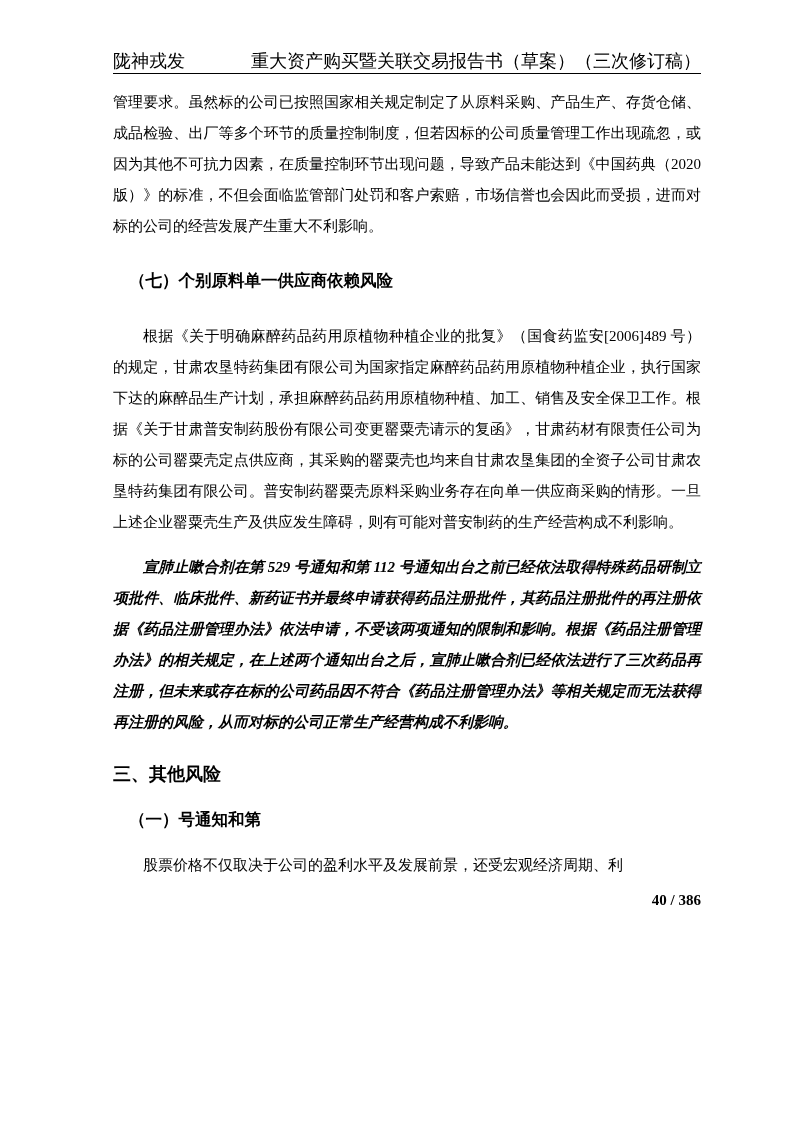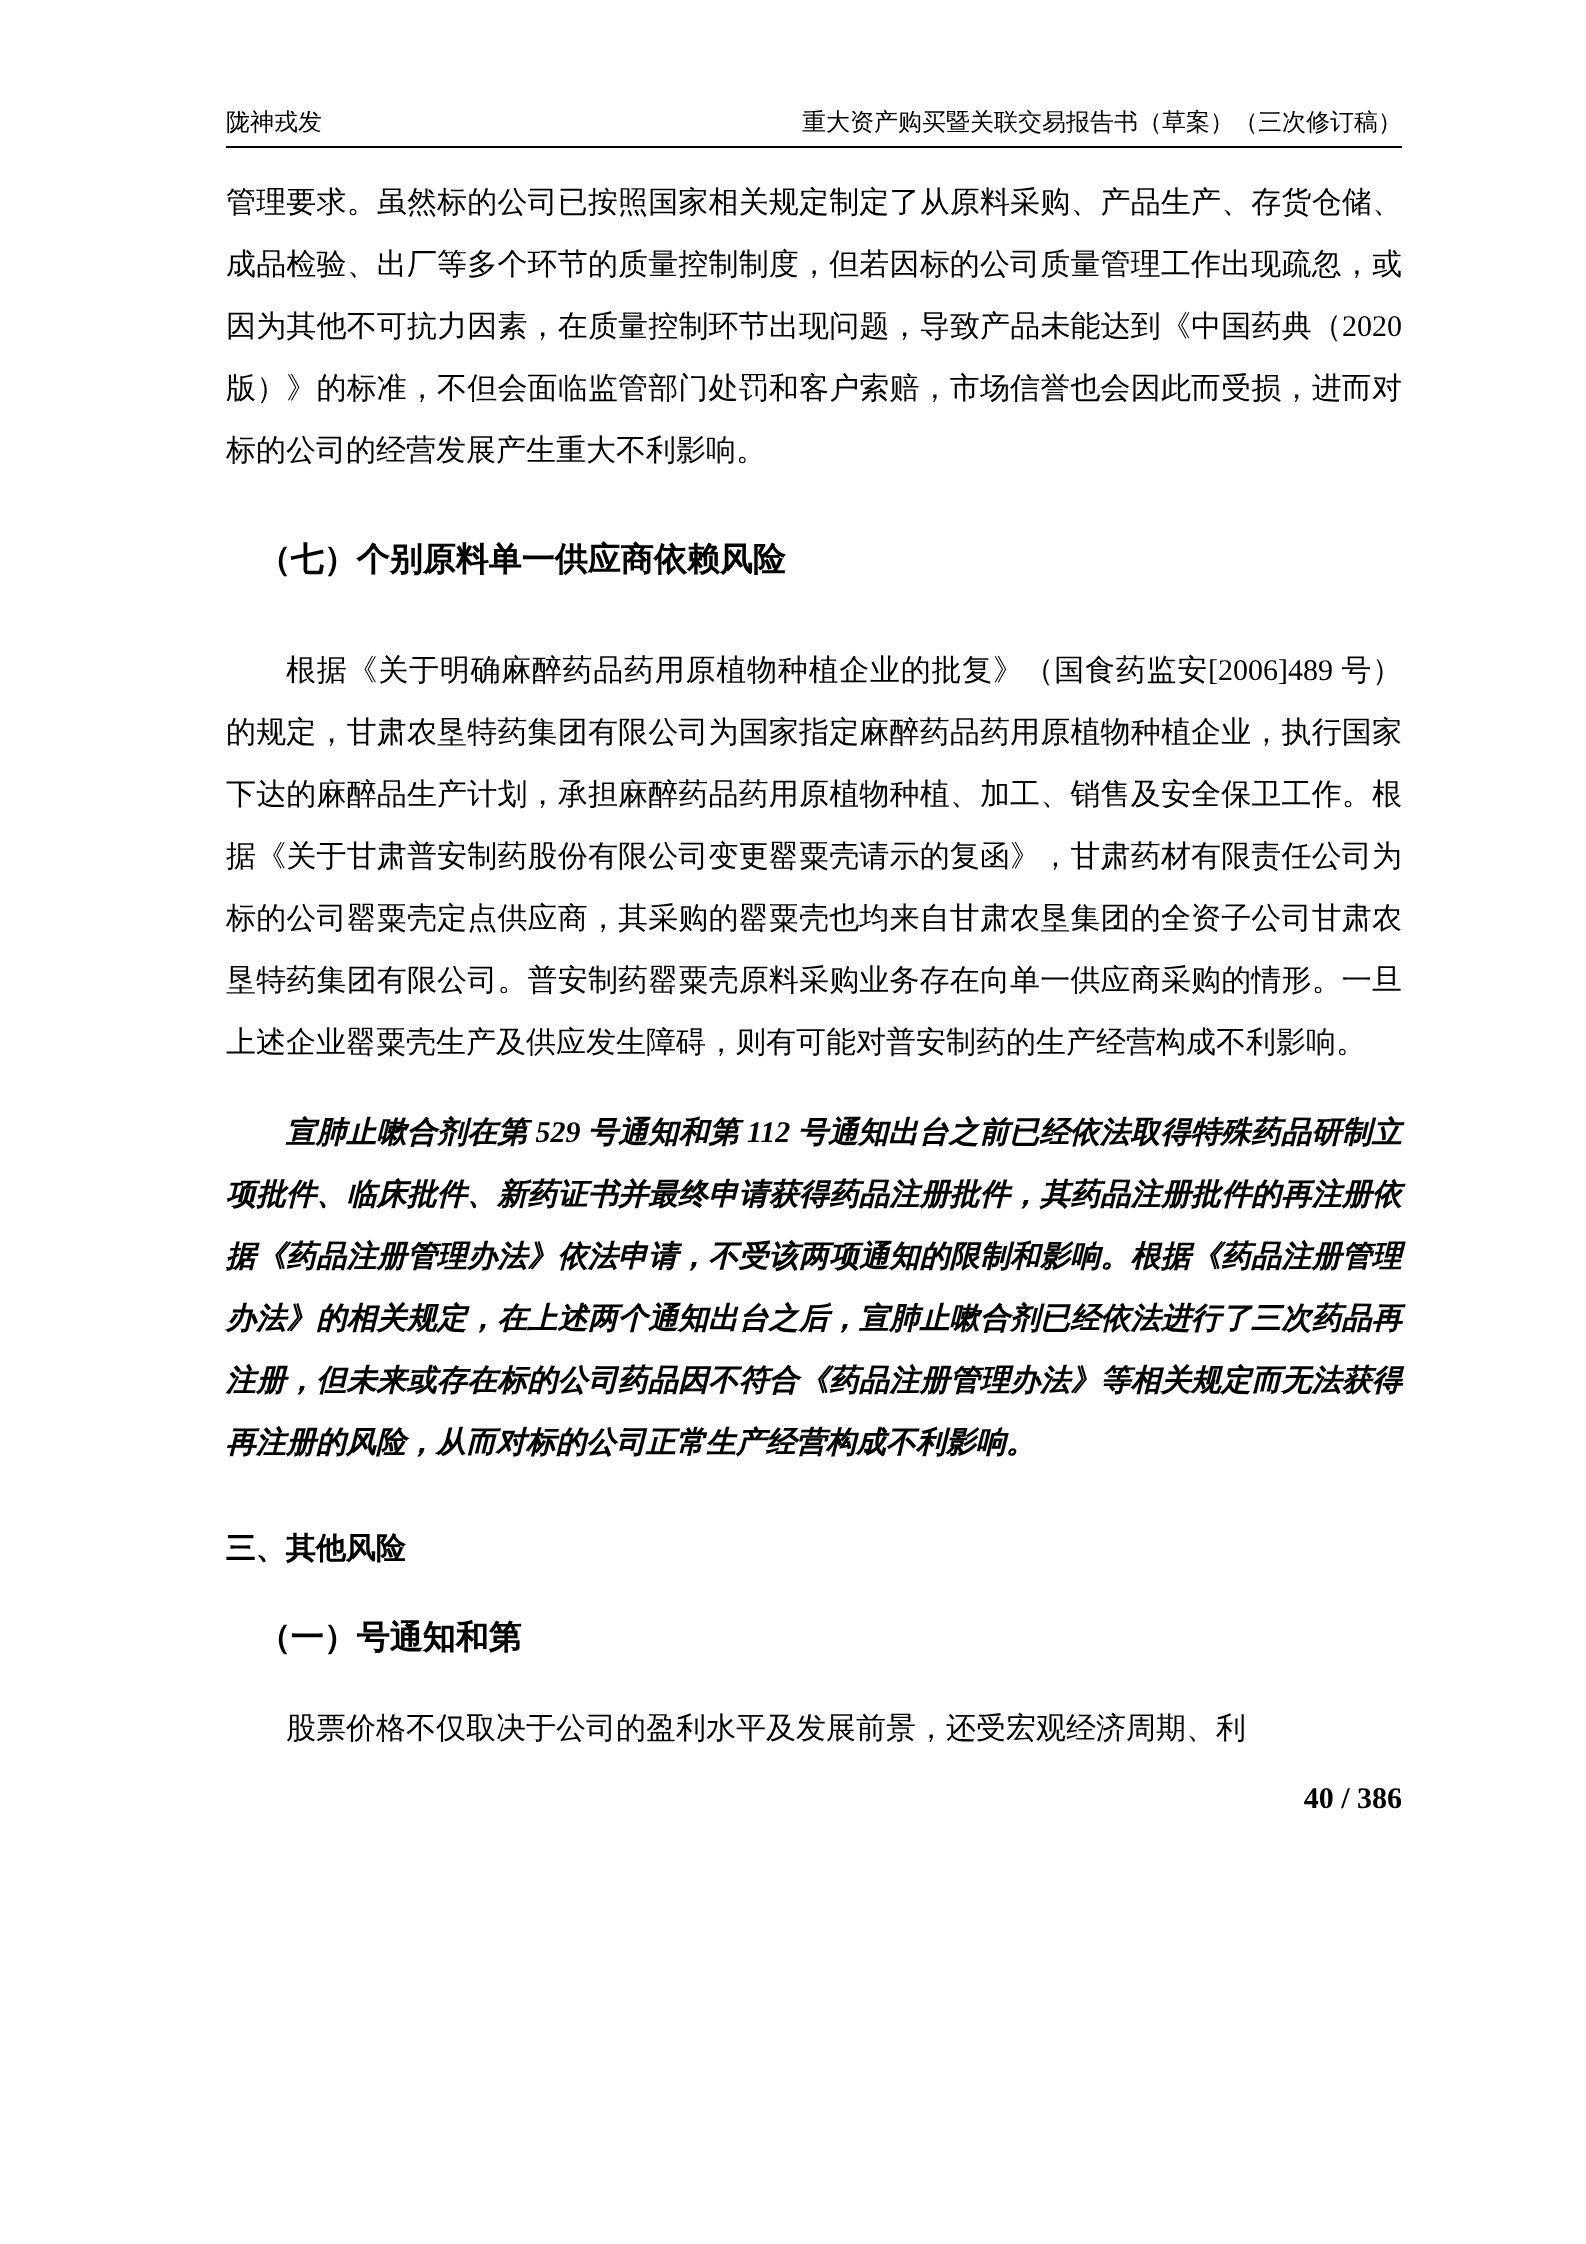--- a/index.html
+++ b/index.html
@@ -17,21 +17,21 @@
     font-family: "Liberation Serif", "DejaVu Serif", serif;
     color: #000000;
     overflow: hidden;
   }
   .doc-header {
     display: flex;
     justify-content: space-between;
     align-items: flex-end;
     border-bottom: 1.5px solid #000000;
     padding-bottom: 3px;
-    font-size: 12px;
+    font-size: 18px;
     line-height: 18px;
   }
   .doc-header .hdr-left { white-space: nowrap; }
   .doc-header .hdr-right { white-space: nowrap; }
 
   .body-text {
     margin: 0;
     font-size: 15px;
     line-height: 31px;
     text-align: justify;
@@ -62,21 +62,21 @@
   }
   .para-3 {
     margin-top: 14px;
     font-size: 15px;
   }
 
   .heading-l1 {
     margin: 24px 0 0 0;
     font-family: "Liberation Sans", "DejaVu Sans", sans-serif;
     font-weight: bold;
-    font-size: 15px;
+    font-size: 18px;
     line-height: 25px;
   }
   .heading-l2.after-l1 { margin-top: 21px; }
 
   .para-4 { margin-top: 19px; }
 
   .page-footer {
     margin-top: 9px;
     text-align: right;
     font-size: 15px;

